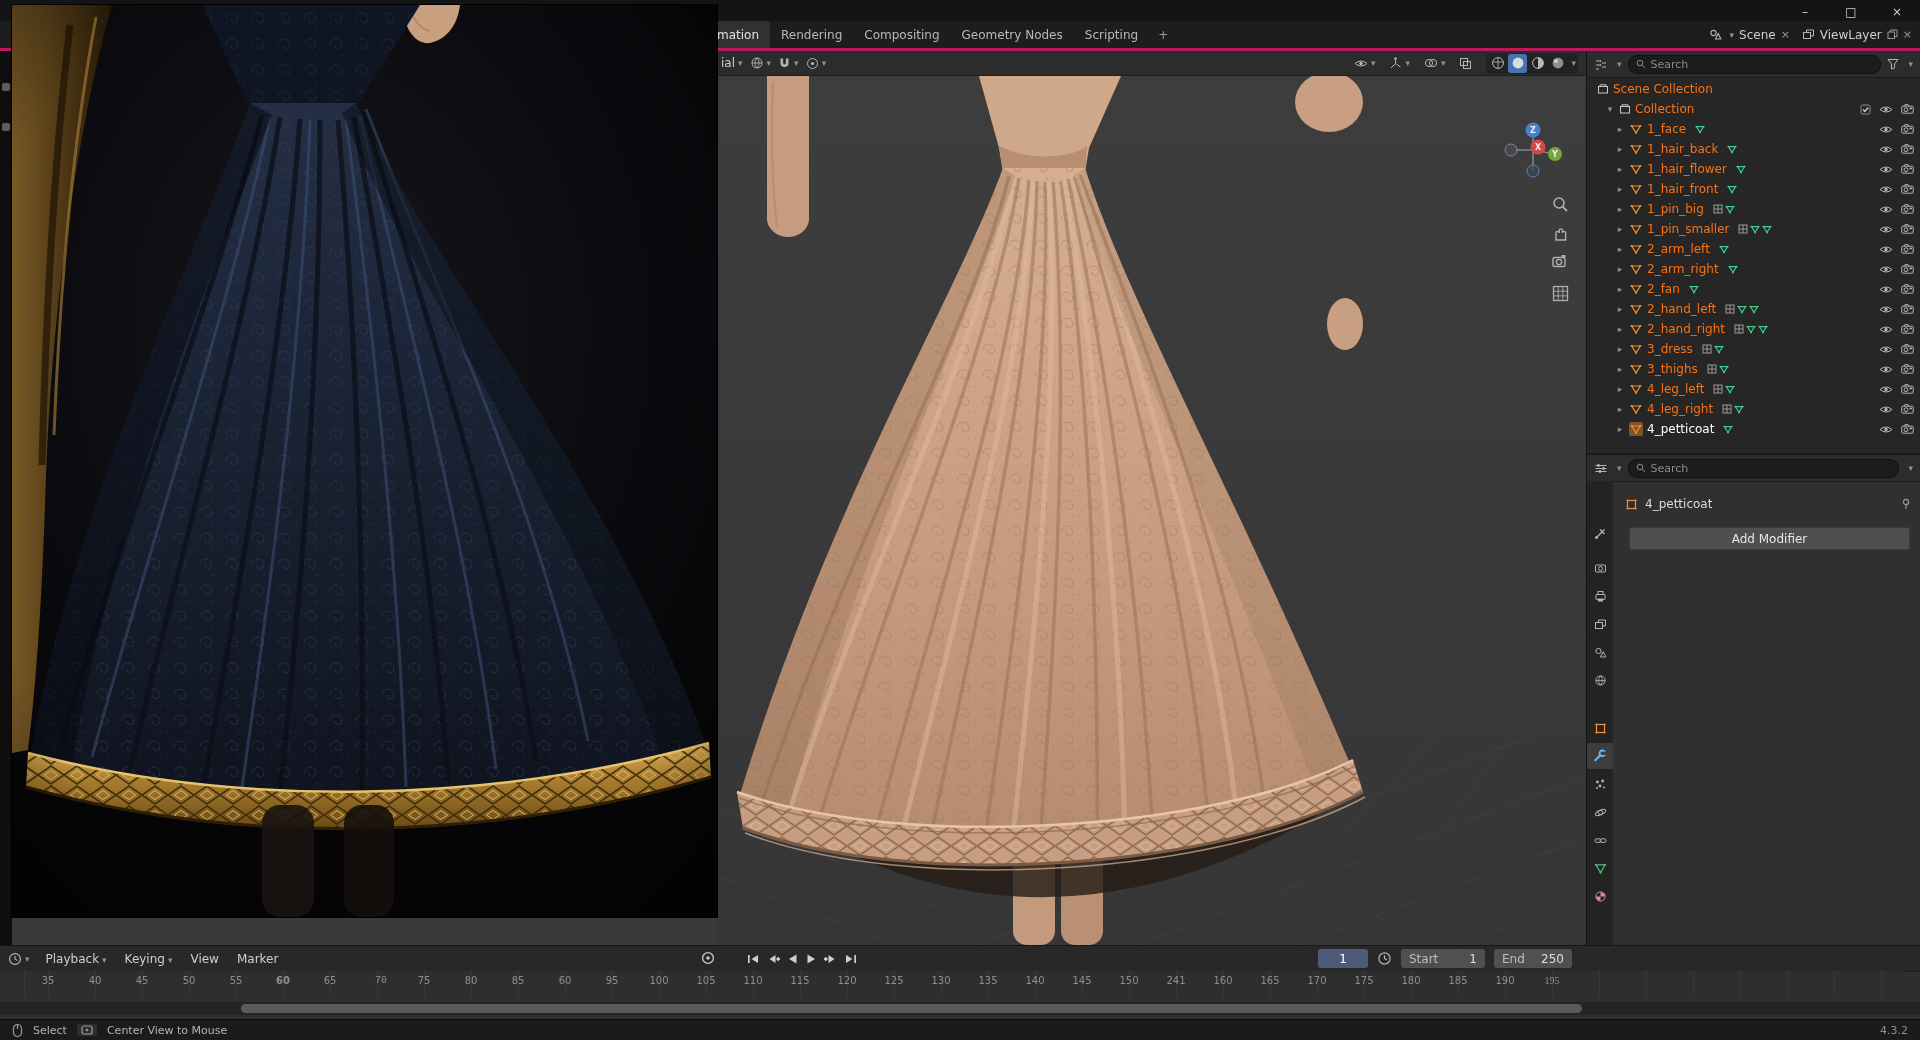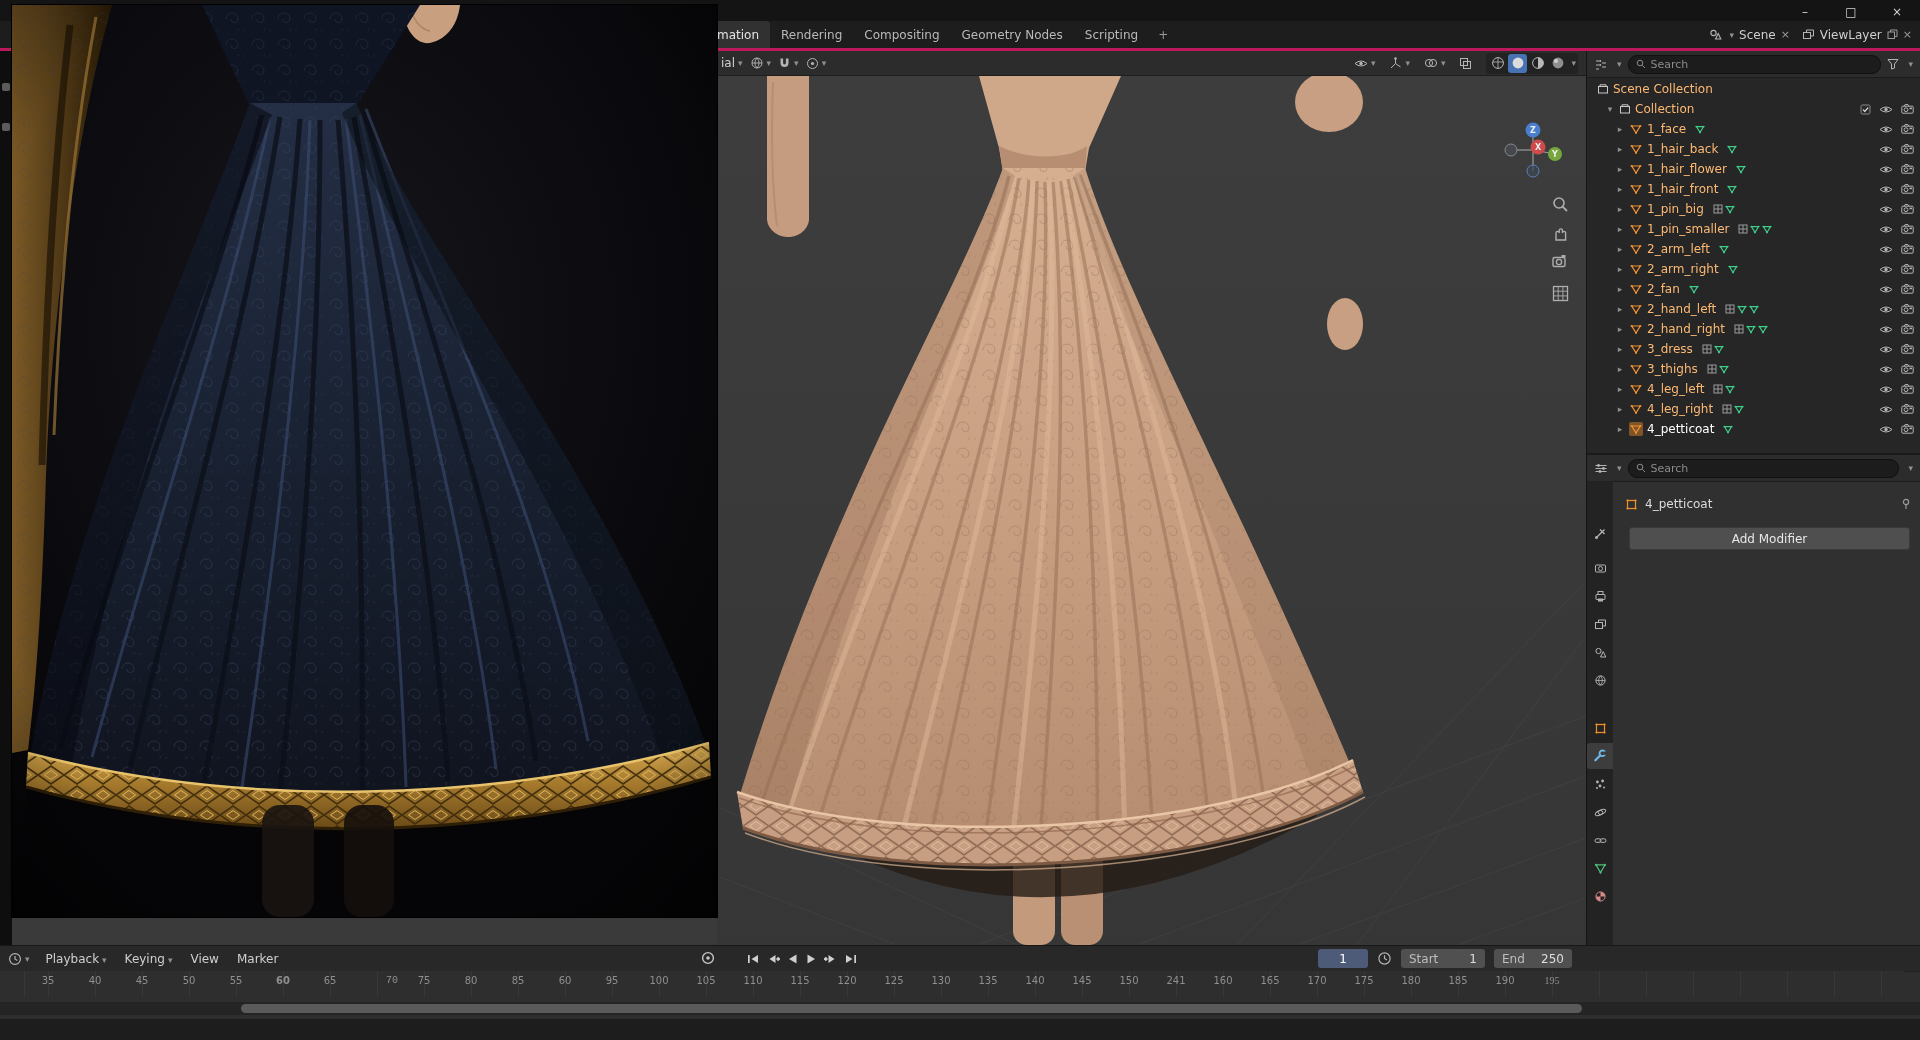--- a/index.html
+++ b/index.html
@@ -35,21 +35,21 @@
   .vp-scene{position:absolute;left:0;top:25px}
   .nav-gizmo{position:absolute;left:786px;top:69px}
   .side-ic{position:absolute;left:834px;width:20px;height:20px;opacity:.85}
   
   .outliner{position:absolute;left:1586px;top:51px;width:334px;height:402px;background:#262626;border-left:1px solid #141414;box-sizing:border-box}
   .panel-header{height:26px;background:#2c2c2c;border-bottom:1px solid #1c1c1c;display:flex;align-items:center;gap:6px;padding:0 7px}
   .searchbox{flex:1;height:17px;background:#1c1c1c;border:1px solid #101010;border-radius:9px;display:flex;align-items:center;gap:5px;padding:0 7px;color:#8b8b8b;font-size:11px}
   .ol-rows{position:absolute;left:0;top:28px;right:0;bottom:0;overflow:hidden}
   .ol-row{height:20px;display:flex;align-items:center;gap:4px;padding-right:6px}
   .ol-row .rcaret{width:10px;text-align:center;color:#8f8f8f;font-size:9px}
-  .ol-label{color:#fdba74;white-space:nowrap}
+  .ol-label{color:#f97316;white-space:nowrap}
   .ol-row.active .ol-label{color:#ffffff}
   .olicon{display:flex;padding:1px;border-radius:2px}
   .olicon.hl{background:rgba(237,143,46,.45)}
   .ol-badges{display:flex;align-items:center;gap:2px;margin-left:5px}
   .ol-right{margin-left:auto;display:flex;align-items:center;gap:8px}
   .row-root{padding-left:10px}.row-col{padding-left:18px}.ol-row.obj{padding-left:28px}
   
   .properties{position:absolute;left:1586px;top:453px;width:334px;height:492px;background:#303030;border-left:1px solid #141414;border-top:2px solid #1a1a1a;box-sizing:border-box}
   .pr-tabstrip{position:absolute;left:0;top:26px;width:26px;bottom:0;background:#232323}
   .pr-tab{position:absolute;left:0;width:26px;height:26px;display:flex;align-items:center;justify-content:center}
@@ -1254,21 +1254,21 @@
       </span>
     </div>
     <div class="tl-ruler" id="tl-ruler">
         <span class="ruler-num" style="left: 48px;">35</span>
         <span class="ruler-num" style="left: 95px;">40</span>
         <span class="ruler-num" style="left: 142px;">45</span>
         <span class="ruler-num" style="left: 189px;">50</span>
         <span class="ruler-num" style="left: 236px;">55</span>
         <span class="ruler-num" style="left: 283px; font-weight: bold;">60</span>
         <span class="ruler-num" style="left: 330px;">65</span>
-        <span class="ruler-num" style="left: 392px; font-family: Liberation Mono, monospace;">70</span>
+        <span class="ruler-num" style="left: 381px; font-family: Liberation Mono, monospace;">70</span>
         <span class="ruler-num" style="left: 424px;">75</span>
         <span class="ruler-num" style="left: 471px;">80</span>
         <span class="ruler-num" style="left: 518px;">85</span>
         <span class="ruler-num" style="left: 565px;">60</span>
         <span class="ruler-num" style="left: 612px;">95</span>
         <span class="ruler-num" style="left: 659px;">100</span>
         <span class="ruler-num" style="left: 706px;">105</span>
         <span class="ruler-num" style="left: 753px;">110</span>
         <span class="ruler-num" style="left: 800px;">115</span>
         <span class="ruler-num" style="left: 847px;">120</span>
@@ -1285,20 +1285,35 @@
         <span class="ruler-num" style="left: 1364px;">175</span>
         <span class="ruler-num" style="left: 1411px;">180</span>
         <span class="ruler-num" style="left: 1458px;">185</span>
         <span class="ruler-num" style="left: 1505px;">190</span>
         <span class="ruler-num" style="left: 1552px; font-family: Liberation Serif, serif;">195</span>
       </div>
     <div class="tl-scrolltrack"></div>
     <div class="tl-scrollthumb"></div>
   </div>
 
+  <div class="statusbar">
+    <svg width="11" height="15" viewBox="0 0 11 15">
+        <rect x="1.5" y="1.5" width="8" height="12" rx="4" fill="none" stroke="#9a9a9a" stroke-width="1.2"></rect>
+        <line x1="5.5" y1="1.5" x2="5.5" y2="6" stroke="#9a9a9a" stroke-width="1.2"></line>
+      </svg>
+    <span>Select</span>
+    <span class="chip">
+      <svg width="12" height="10" viewBox="0 0 12 10">
+          <rect x="1" y="1" width="10" height="8" rx="2" fill="none" stroke="#9a9a9a" stroke-width="1.2"></rect>
+          <circle cx="6" cy="5" r="1.3" fill="#9a9a9a"></circle>
+        </svg>
+    </span>
+    <span>Center View to Mouse</span>
+    <span class="sb-right">4.3.2</span>
+  </div>
 
   <div class="photo">
     <svg width="705" height="912" viewBox="0 0 705 912">
       <defs>
         <radialGradient id="pbg" cx="45%" cy="35%" r="80%">
             <stop offset="0" stop-color="#15151b"></stop>
             <stop offset=".6" stop-color="#0a0a0e"></stop>
             <stop offset="1" stop-color="#040405"></stop>
           </radialGradient>
         <linearGradient id="pskirt" x1="0" y1="0" x2="0" y2="1">

